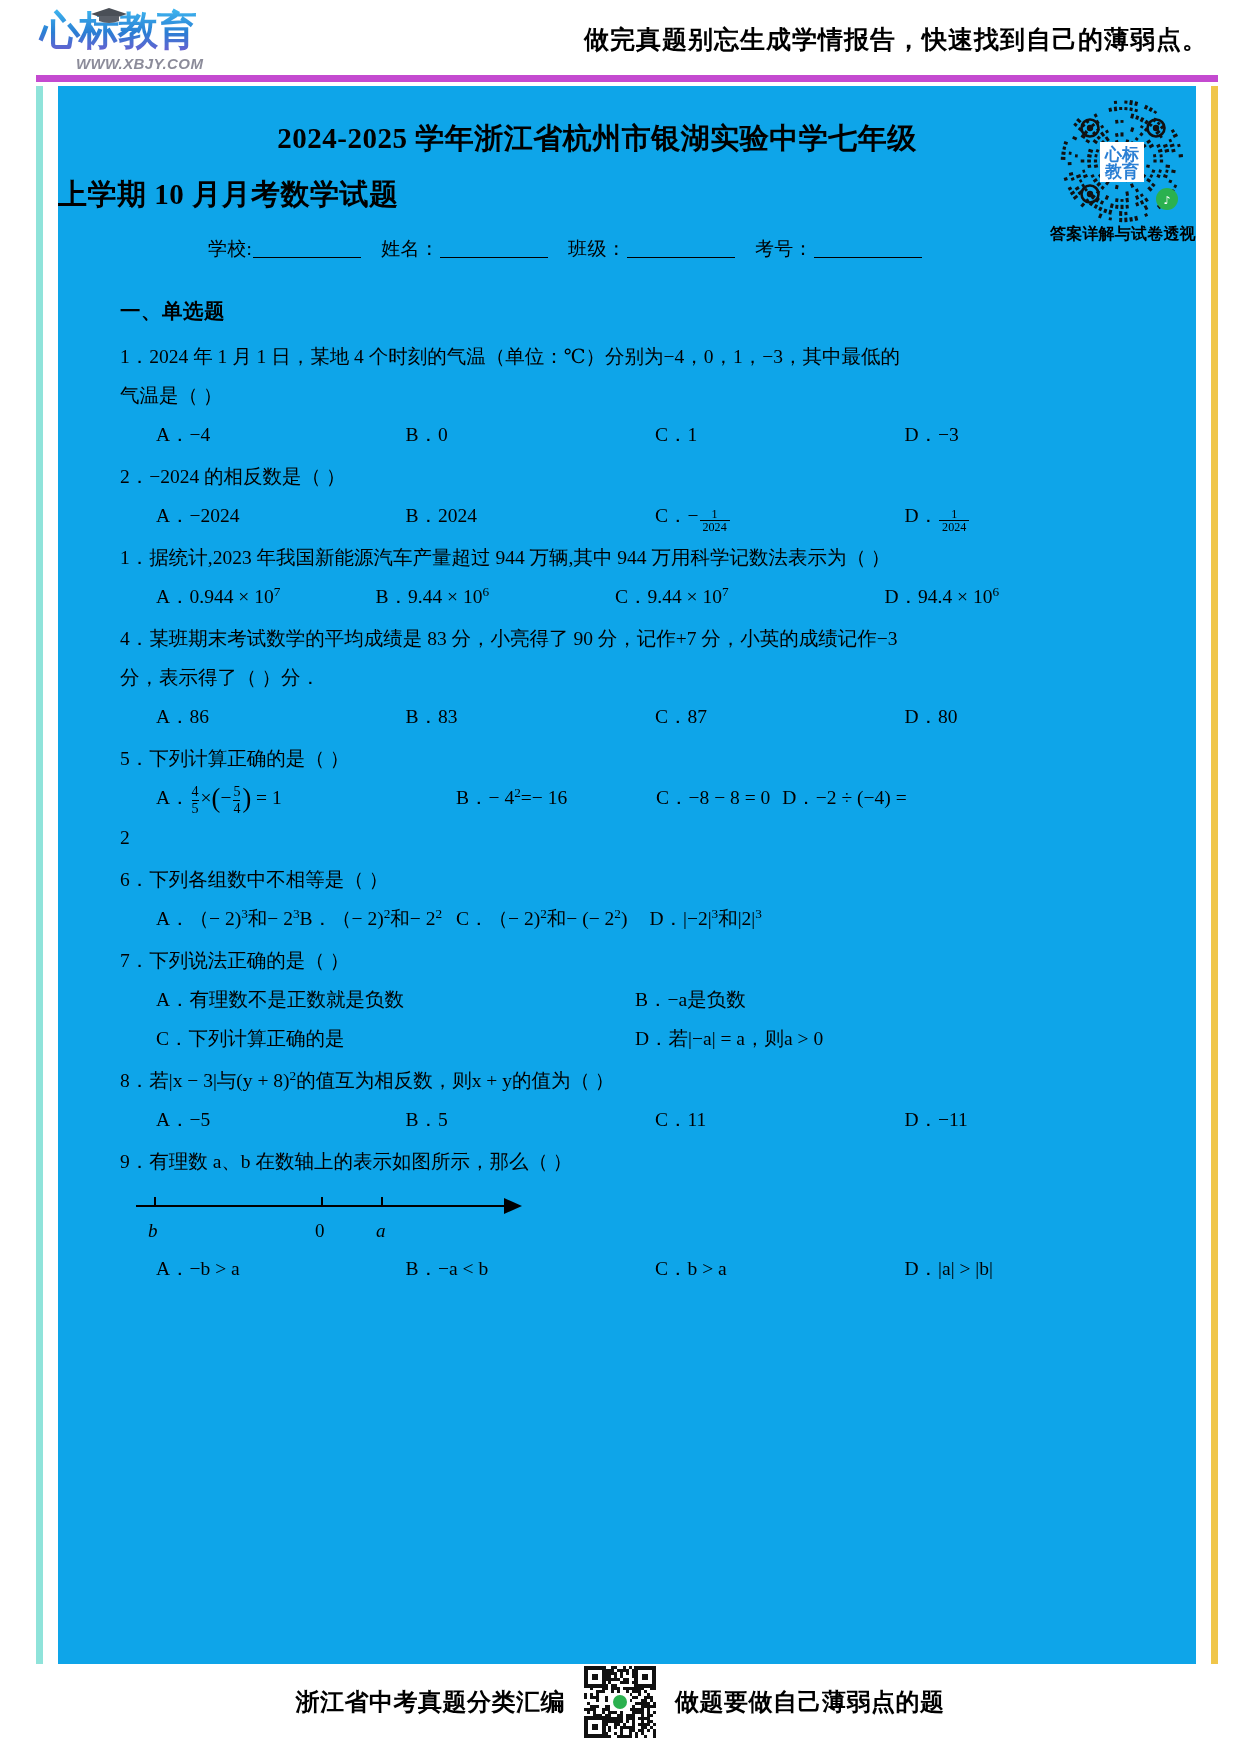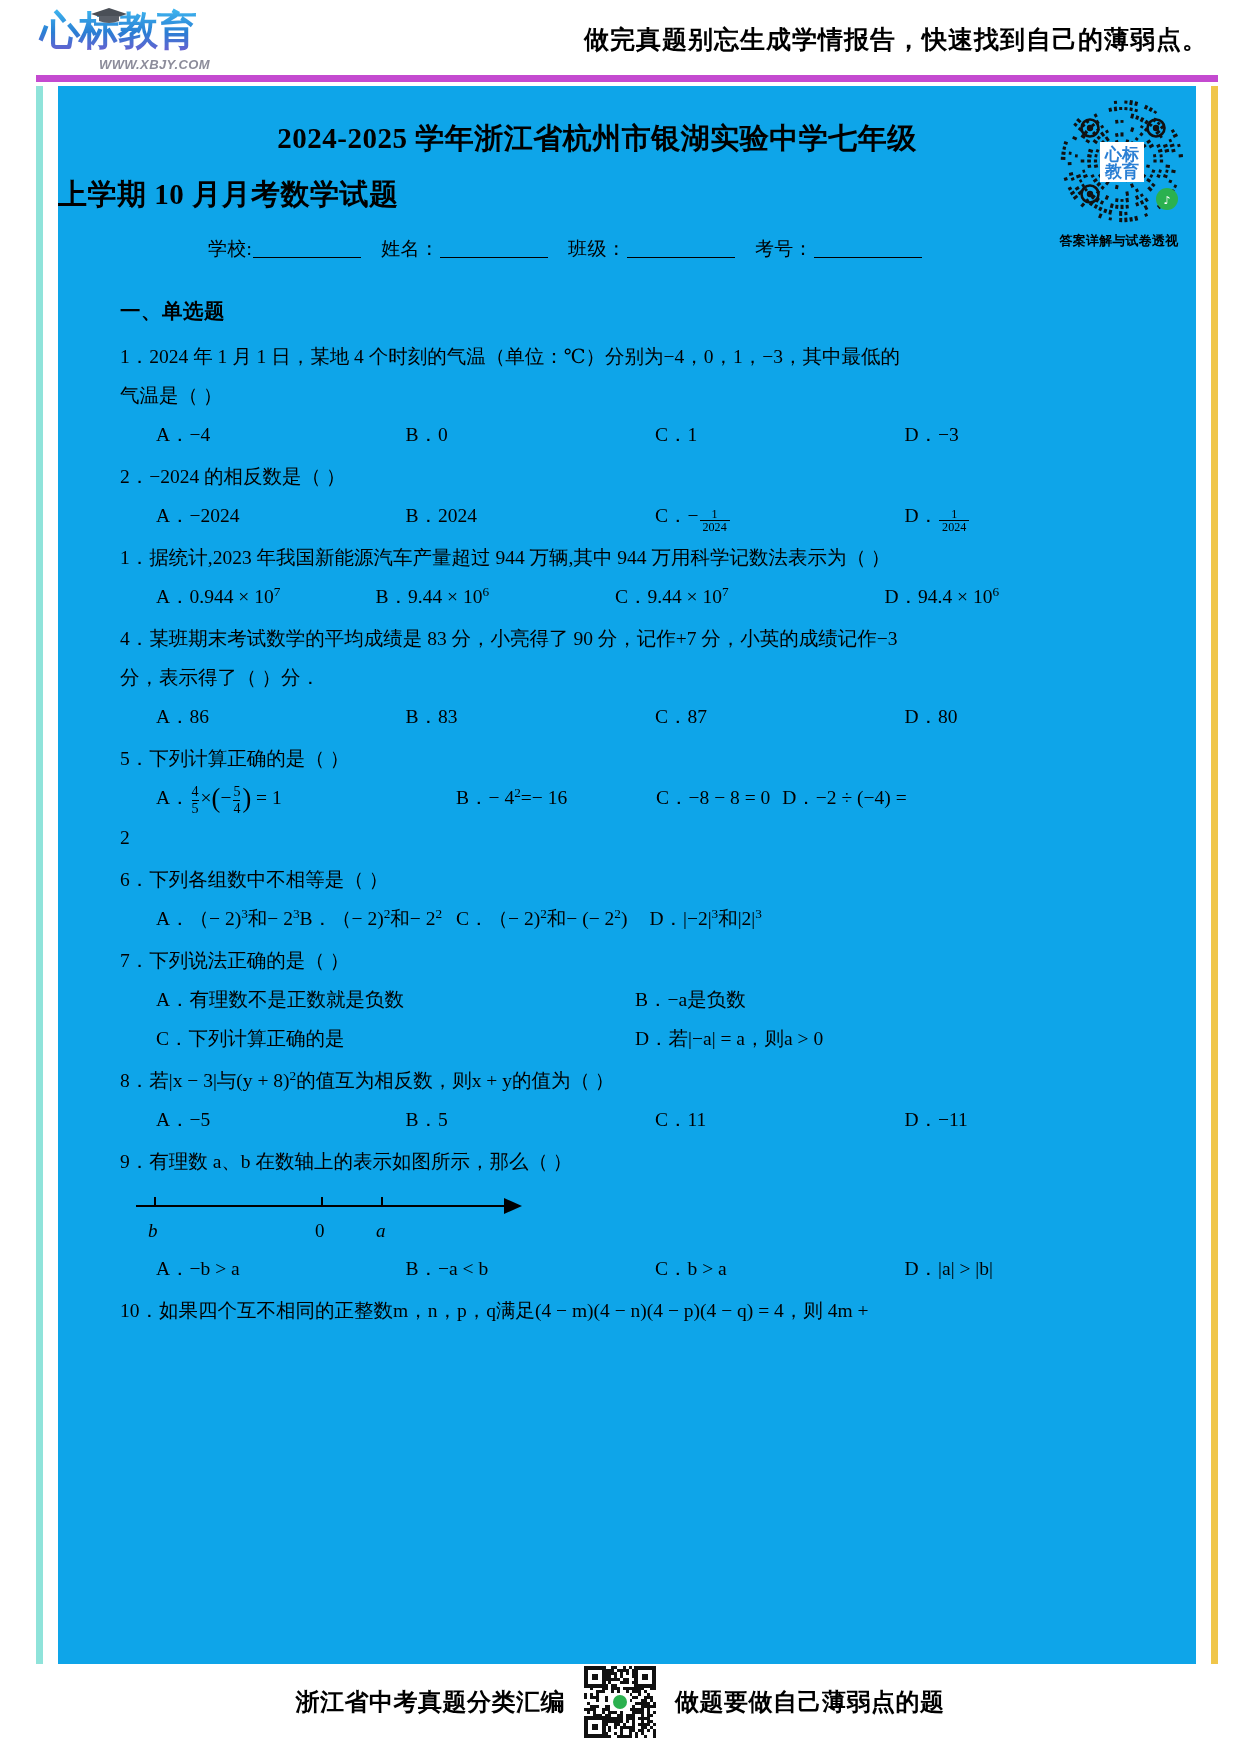--- a/index.html
+++ b/index.html
@@ -35,24 +35,24 @@
     letter-spacing: -1px;
     background: linear-gradient(180deg,#3fb8f0 0%, #2a7fd4 55%, #6b5fd0 100%);
     -webkit-background-clip: text;
     background-clip: text;
     color: transparent;
     line-height: 44px;
     padding-left: 4px;
   }
   #logo .logo-url {
     position: absolute;
-    left: 63px;
+    left: 40px;
     bottom: -2px;
     font-family: "Liberation Sans", sans-serif;
-    font-size: 13px;
+    font-size: 15px;
     font-weight: 700;
     font-style: italic;
     color: #8c8c9a;
     letter-spacing: 0.4px;
   }
   #logo .cap {
     position: absolute;
     left: 54px;
     top: -1px;
     width: 38px;
@@ -133,22 +133,22 @@
   
   #qr-wrap {
     position: absolute;
     right: 8px;
     top: 12px;
     width: 132px;
     text-align: center;
   }
   #qr-code { width: 126px; height: 126px; position: relative; margin: 0 auto; }
   #qr-caption {
-    margin-top: 8px;
-    font-size: 13px;
+    margin-top: 0;
+    font-size: 16px;
     font-weight: 700;
     letter-spacing: 0.2px;
     white-space: nowrap;
     margin-left: -6px;
   }
 
   
   #content {
     padding: 30px 42px 0 62px;
     font-size: 19.5px;
@@ -561,23 +561,20 @@
           <div class="lbl mi" style="left:248px">a</div>
         </div>
         <div class="opts cols4">
           <span class="opt">A．−b &gt; a</span>
           <span class="opt">B．−a &lt; b</span>
           <span class="opt">C．b &gt; a</span>
           <span class="opt">D．|a| &gt; |b|</span>
         </div>
       </div>
 
-      <div class="q">
-        <div class="q-stem">10．如果四个互不相同的正整数m，n，p，q满足(4 − m)(4 − n)(4 − p)(4 − q) = 4，则 4m +</div>
-      </div>
 
     </div>
   </div>
 </div>
 
 <div id="footer">
   <div id="footer-inner">
     <span class="footer-text">浙江省中考真题分类汇编</span>
     <span id="footer-qr">
       <svg viewBox="0 0 74 74" width="74" height="74">

